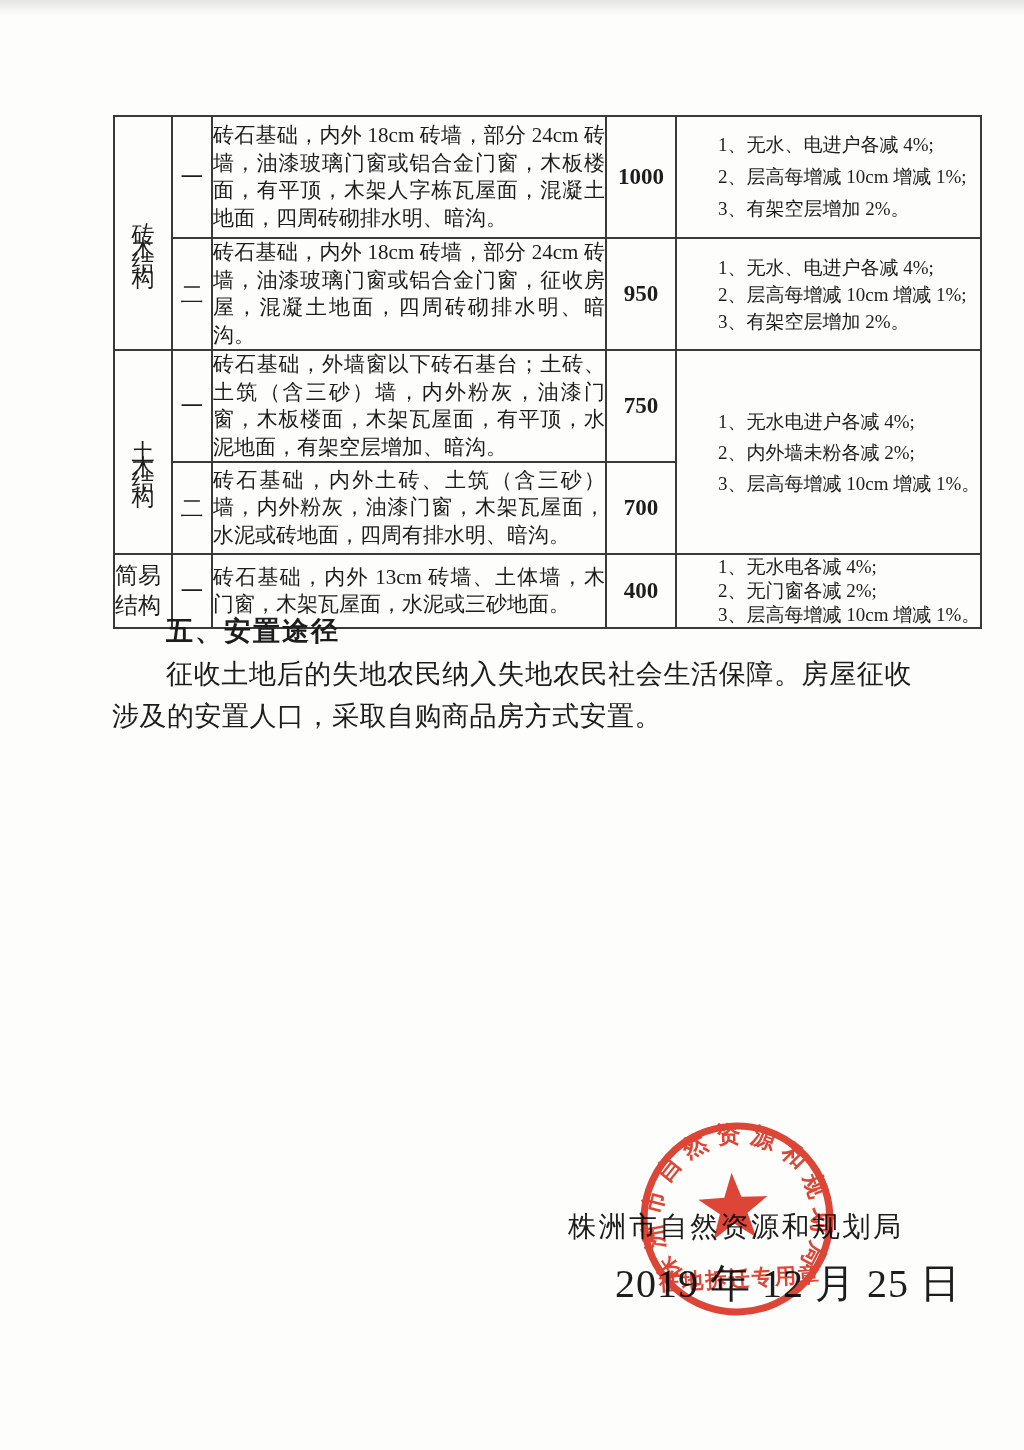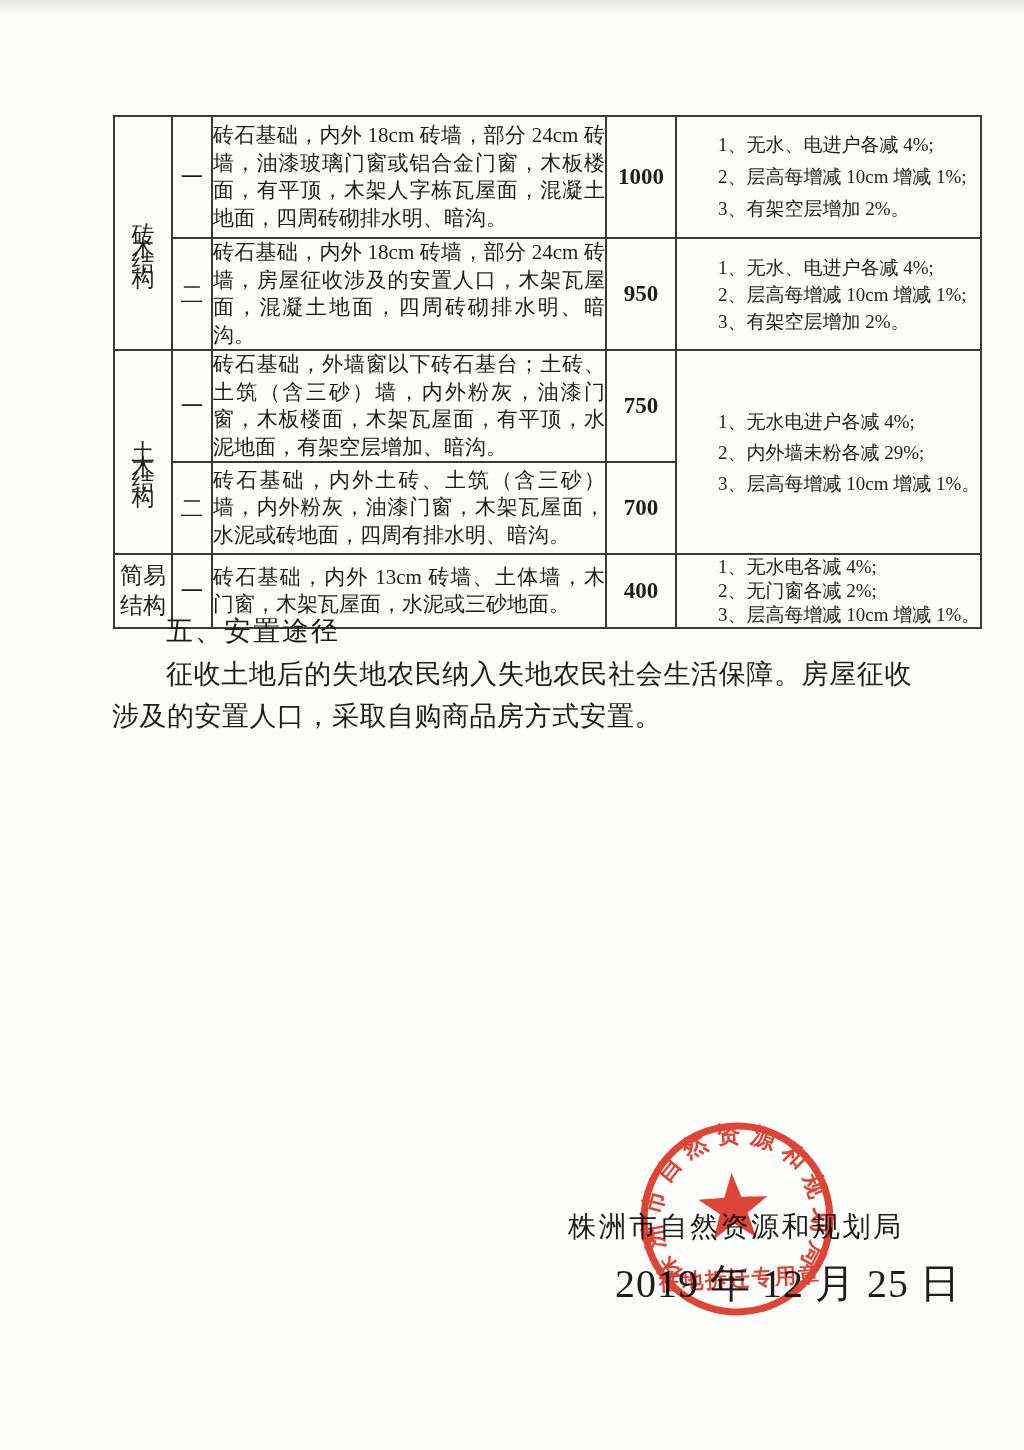--- a/index.html
+++ b/index.html
@@ -9,36 +9,36 @@
     font-family:"Liberation Serif","DejaVu Serif",serif; color:#1d1d1d;
   }
   .scan-band { position:absolute; top:0; left:0; right:0; height:16px;
     background:linear-gradient(180deg,#e4e4e2 0%,#f3f3f1 55%,#fdfdfc 100%); }
 
   
   table.comp { position:absolute; left:113px; top:115px; border-collapse:collapse; table-layout:fixed; }
   table.comp td { border:2px solid #3a3a3a; vertical-align:middle; padding:0; }
   td.structcell div { writing-mode:vertical-lr; text-orientation:upright;
     font-size:23px; letter-spacing:15px; margin:0 auto; line-height:1; }
-  td.simplecell { font-size:23px; line-height:30px; text-align:center; padding:0 5px; }
+  td.simplecell { font-size:23px; line-height:30px; text-align:left; padding:0 5px; }
   td.grade { text-align:center; font-size:23px; }
   td.desc { font-size:21px; line-height:27.5px; padding:3px 8px 3px 10px; text-align:justify; }
   td.val  { text-align:center; font-size:23px;font-weight:bold; }
   td.notes { padding-left:11px; font-size:19px; white-space:nowrap; }
   td.notes div { line-height:31px;padding-left:41px; }
   td.notes.n1 div { line-height:32px; }
   td.notes.n2 div { line-height:27px; }
   td.notes.n5 div { line-height:24px; }
 
   
   .bodytext { position:absolute; left:112px; top:610px; width:800px;
     font-size:27px; line-height:42.5px; letter-spacing:0.5px; text-align:justify; }
   .bodytext p { margin:0; text-indent:2em; }
   .bodytext p.intro { text-indent:3.2em; }
-  .bodytext p.heading { font-weight:normal; font-family:"Liberation Sans","DejaVu Sans",sans-serif; letter-spacing:2px; }
+  .bodytext p.heading { font-weight:bold; font-family:"Liberation Sans","DejaVu Sans",sans-serif; letter-spacing:2px; }
   .bodytext p.mt { margin-top:9px; }
   .u { border-bottom:2px solid #1d1d1d; padding:0 10px; }
 
   
   .agency  { position:absolute; left:568px; top:1208px; font-size:28px; letter-spacing:2.5px; }
   .sigdate { position:absolute; left:615px; top:1256px; font-size:40px; letter-spacing:1px; }
 
   
   svg.seal { position:absolute; left:636px; top:1118px; width:202px; height:202px;
     mix-blend-mode:multiply; opacity:.92; transform:rotate(-3deg); }
@@ -73,38 +73,38 @@
       <td class="desc">砖石基础，内外 18cm 砖墙，部分 24cm 砖墙，油漆玻璃门窗或铝合金门窗，木板楼面，有平顶，木架人字栋瓦屋面，混凝土地面，四周砖砌排水明、暗沟。</td>
       <td class="val">1000</td>
       <td class="notes n1">
         <div>1、无水、电进户各减 4%;</div>
         <div>2、层高每增减 10cm 增减 1%;</div>
         <div>3、有架空层增加 2%。</div>
       </td>
     </tr>
     <tr style="height:82px">
       <td class="grade">二</td>
-      <td class="desc">砖石基础，内外 18cm 砖墙，部分 24cm 砖墙，房屋征收涉及的安置人口，木架瓦屋面，混凝土地面，四周砖砌排水明、暗沟。</td>
+      <td class="desc">砖石基础，内外 18cm 砖墙，部分 24cm 砖墙，油漆玻璃门窗或铝合金门窗，征收房屋，混凝土地面，四周砖砌排水明、暗沟。</td>
       <td class="val">950</td>
       <td class="notes n2">
         <div>1、无水、电进户各减 4%;</div>
         <div>2、层高每增减 10cm 增减 1%;</div>
         <div>3、有架空层增加 2%。</div>
       </td>
     </tr>
     <tr style="height:112px">
       <td class="structcell" rowspan="2">
             <div>土木结构</div>
           </td>
       <td class="grade">一</td>
       <td class="desc">砖石基础，外墙窗以下砖石基台；土砖、土筑（含三砂）墙，内外粉灰，油漆门窗，木板楼面，木架瓦屋面，有平顶，水泥地面，有架空层增加、暗沟。</td>
       <td class="val">750</td>
       <td class="notes" rowspan="2">
         <div>1、无水电进户各减 4%;</div>
-        <div>2、内外墙未粉各减 29%;</div>
+        <div>2、内外墙未粉各减 2%;</div>
         <div>3、层高每增减 10cm 增减 1%。</div>
       </td>
     </tr>
     <tr style="height:92px">
       <td class="grade">二</td>
       <td class="desc">砖石基础，内外土砖、土筑（含三砂）墙，内外粉灰，油漆门窗，木架瓦屋面，水泥或砖地面，四周有排水明、暗沟。</td>
       <td class="val">700</td>
     </tr>
     <tr style="height:74px">
       <td class="simplecell">简易结构</td>

